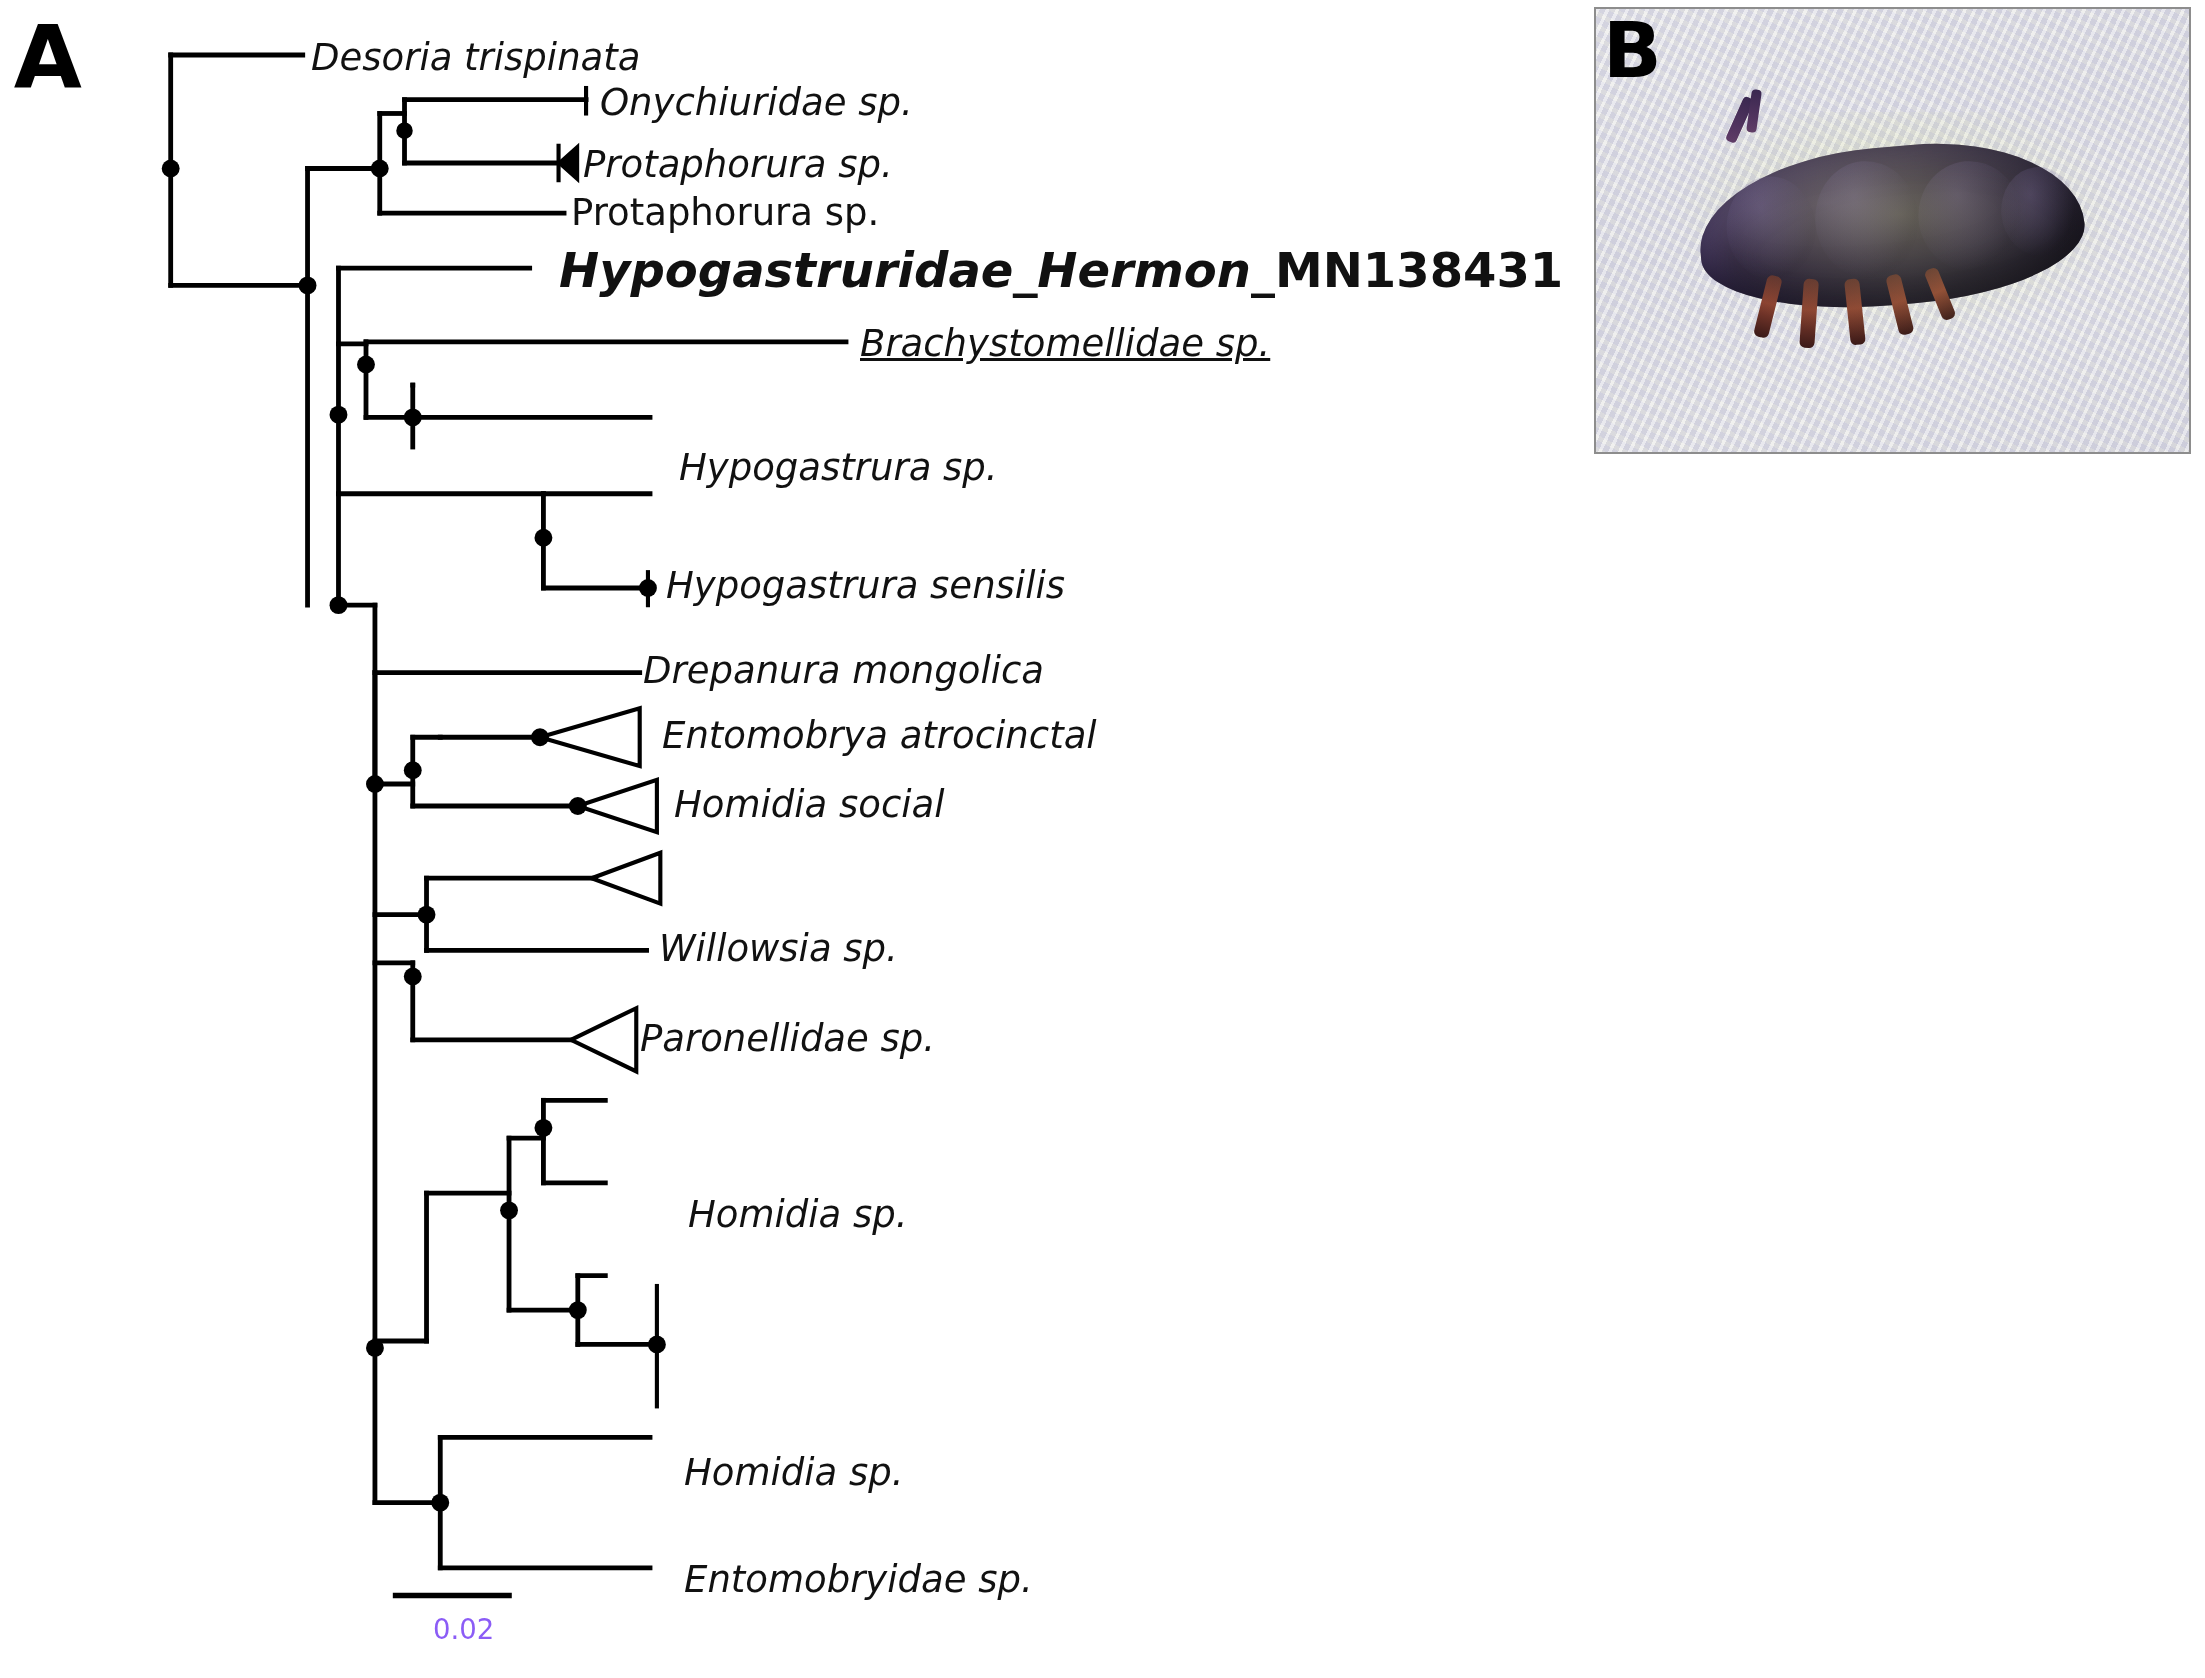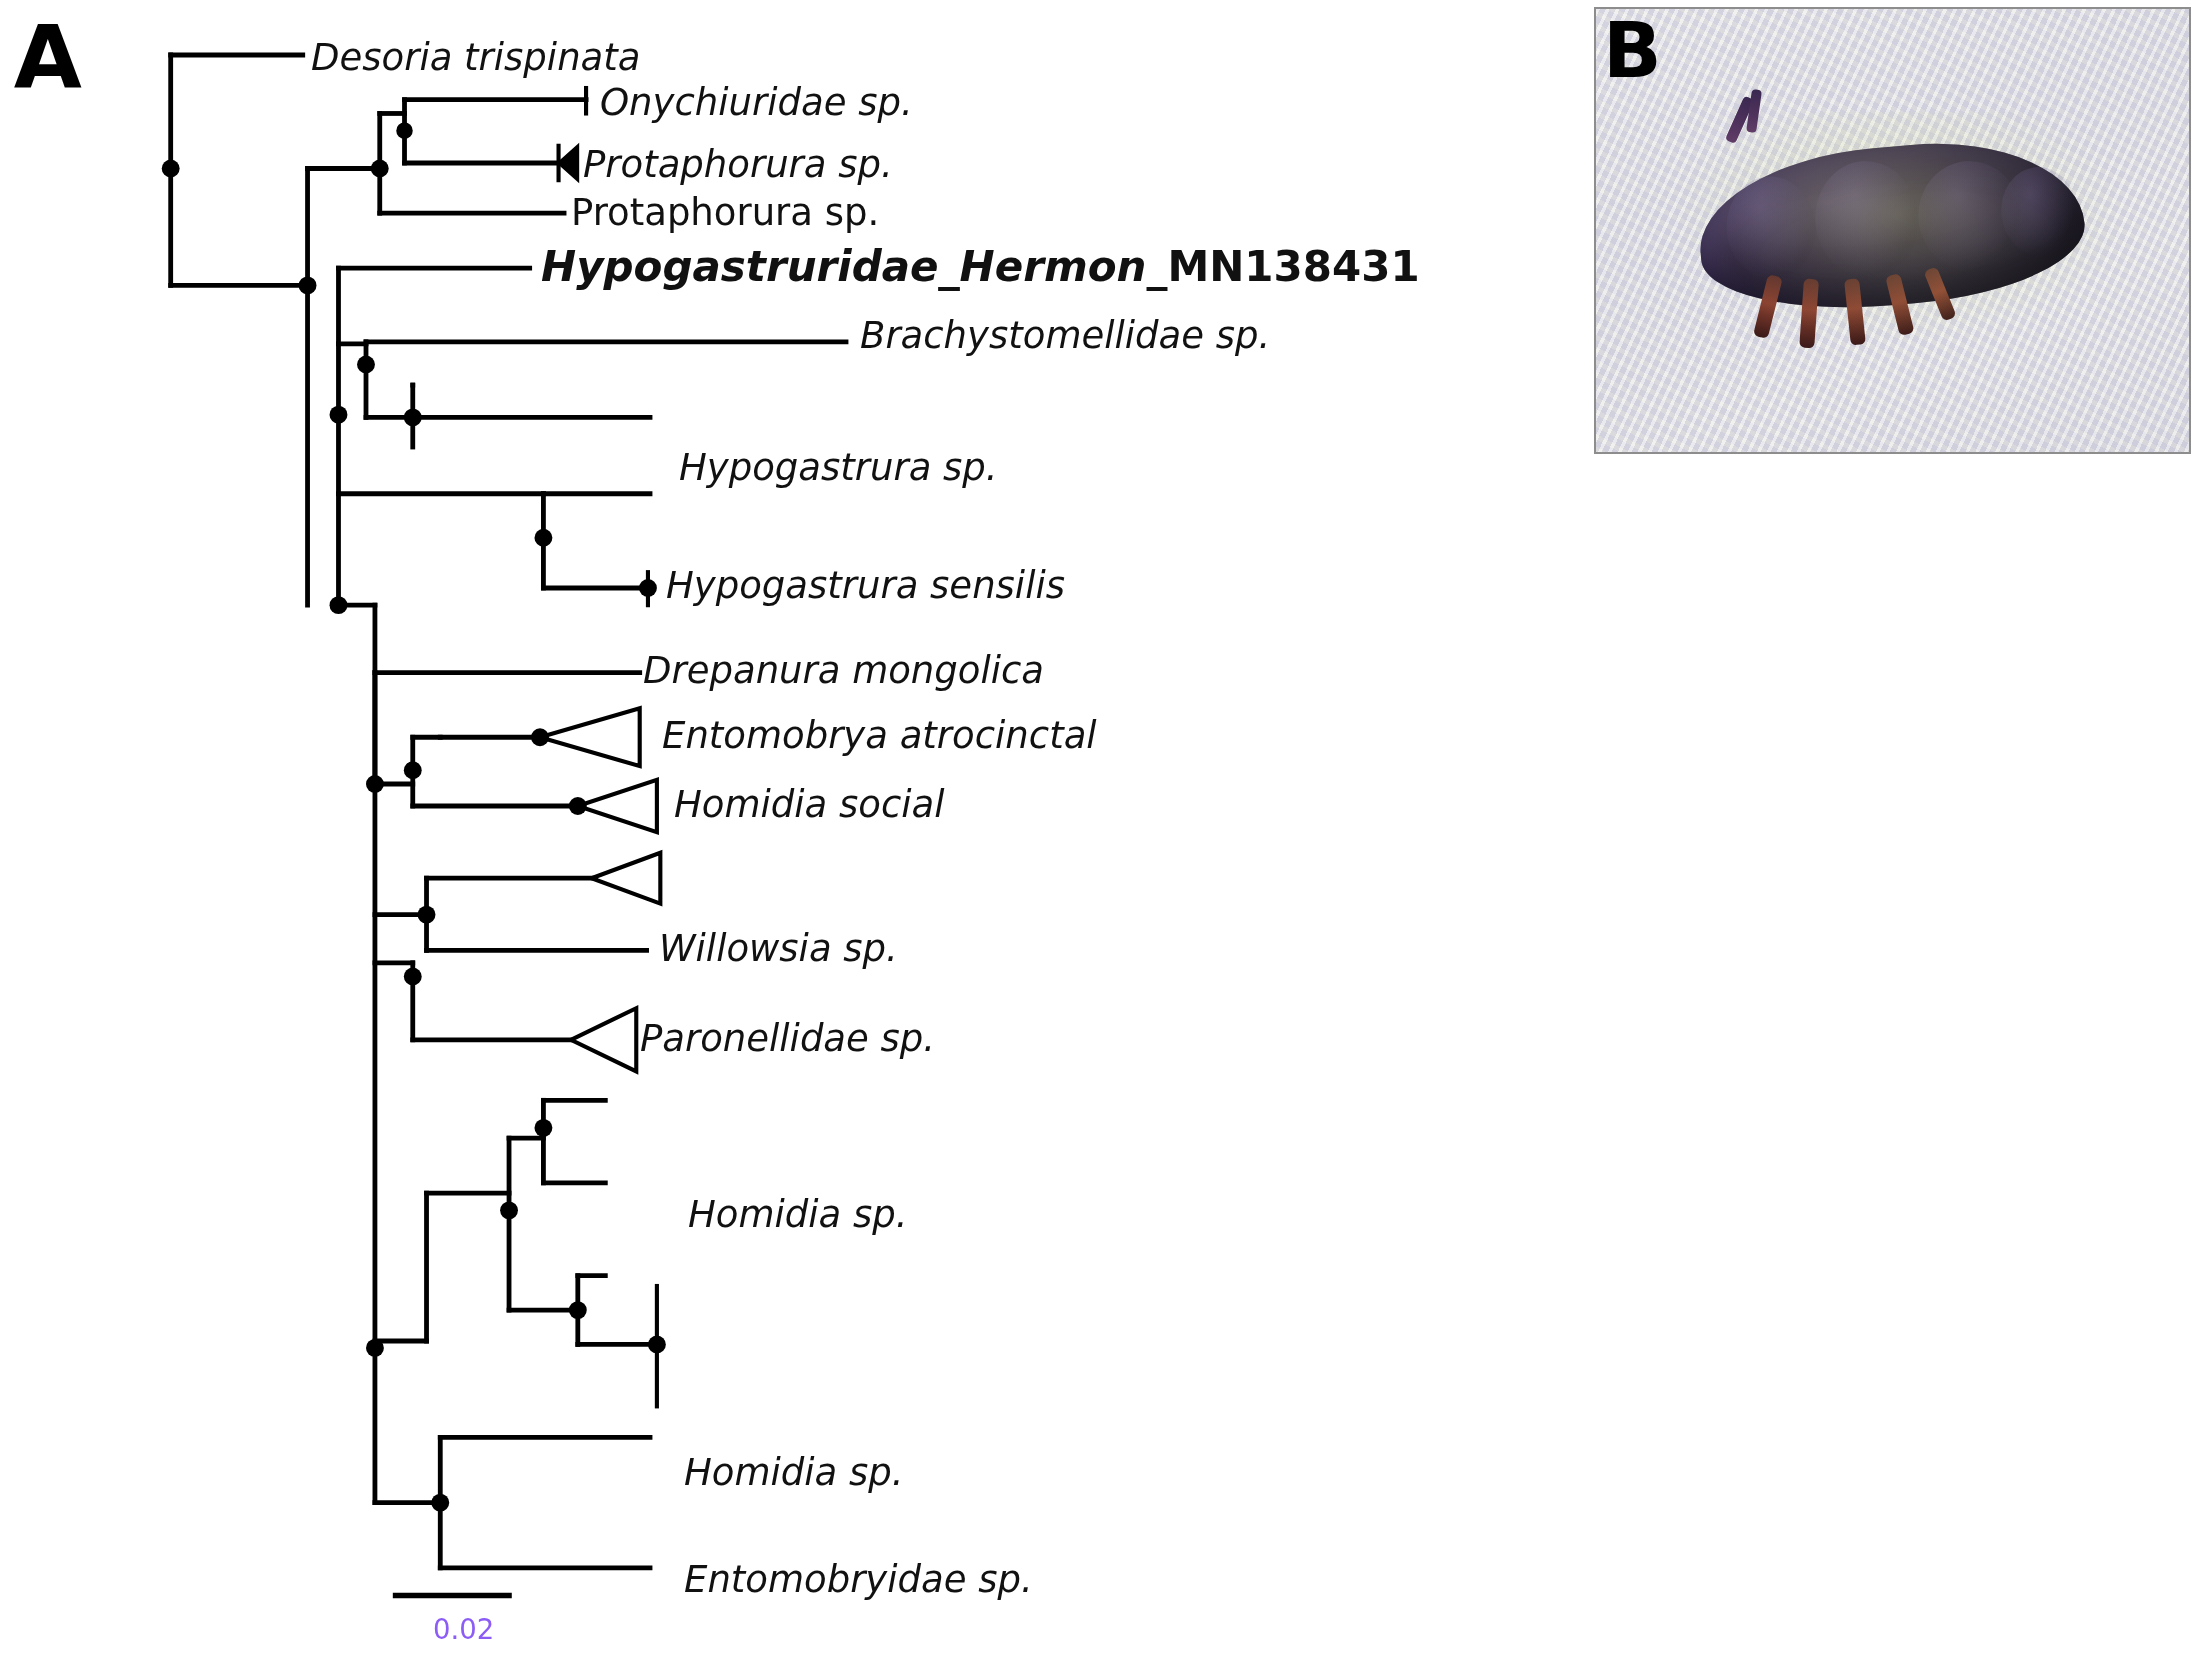--- a/index.html
+++ b/index.html
@@ -51,21 +51,22 @@
     font-size: 37px;
     color: #111;
     white-space: nowrap;
     font-style: italic;
   }
   .taxon-label.roman {
     font-style: normal;
   }
   .taxon-label.focus {
     font-weight: bold;
-    font-size: 42px;
+    font-size: 48px;
+    margin-left: 18px;
   }
   .taxon-label.focus .sp-it {
     font-style: italic;
   }
   .taxon-label.focus .sp-ro {
     font-style: normal;
   }
   .scale-label {
     position: absolute;
     font-family: "DejaVu Sans", sans-serif;
@@ -264,21 +265,21 @@
   <div class="taxon-label" style="left:600px; top:81px;">Onychiuridae sp.</div>
 
   <div class="taxon-label" style="left:583px; top:143px;">Protaphorura sp.</div>
 
   <div class="taxon-label roman" style="left:571px; top:191px;">Protaphorura sp.</div>
 
   <div class="taxon-label focus" style="left:541px; top:242px;">
     <span class="sp-it">Hypogastruridae_Hermon</span><span class="sp-ro">_MN138431</span>
   </div>
 
-  <div class="taxon-label" style="left:860px; top:314px;">Brachystomellidae sp.</div>
+  <div class="taxon-label" style="left:860px; top:322px;text-decoration:underline;">Brachystomellidae sp.</div>
 
 
   <div class="taxon-label" style="left:647px; top:446px;margin-left:32px;">Hypogastrura sp.</div>
 
   <div class="taxon-label" style="left:666px; top:564px;">Hypogastrura sensilis</div>
 
   <div class="taxon-label" style="left:662px; top:714px;">Entomobrya atrocinctal</div>
 
   <div class="taxon-label" style="left:643px; top:649px;">Drepanura mongolica</div>
 

